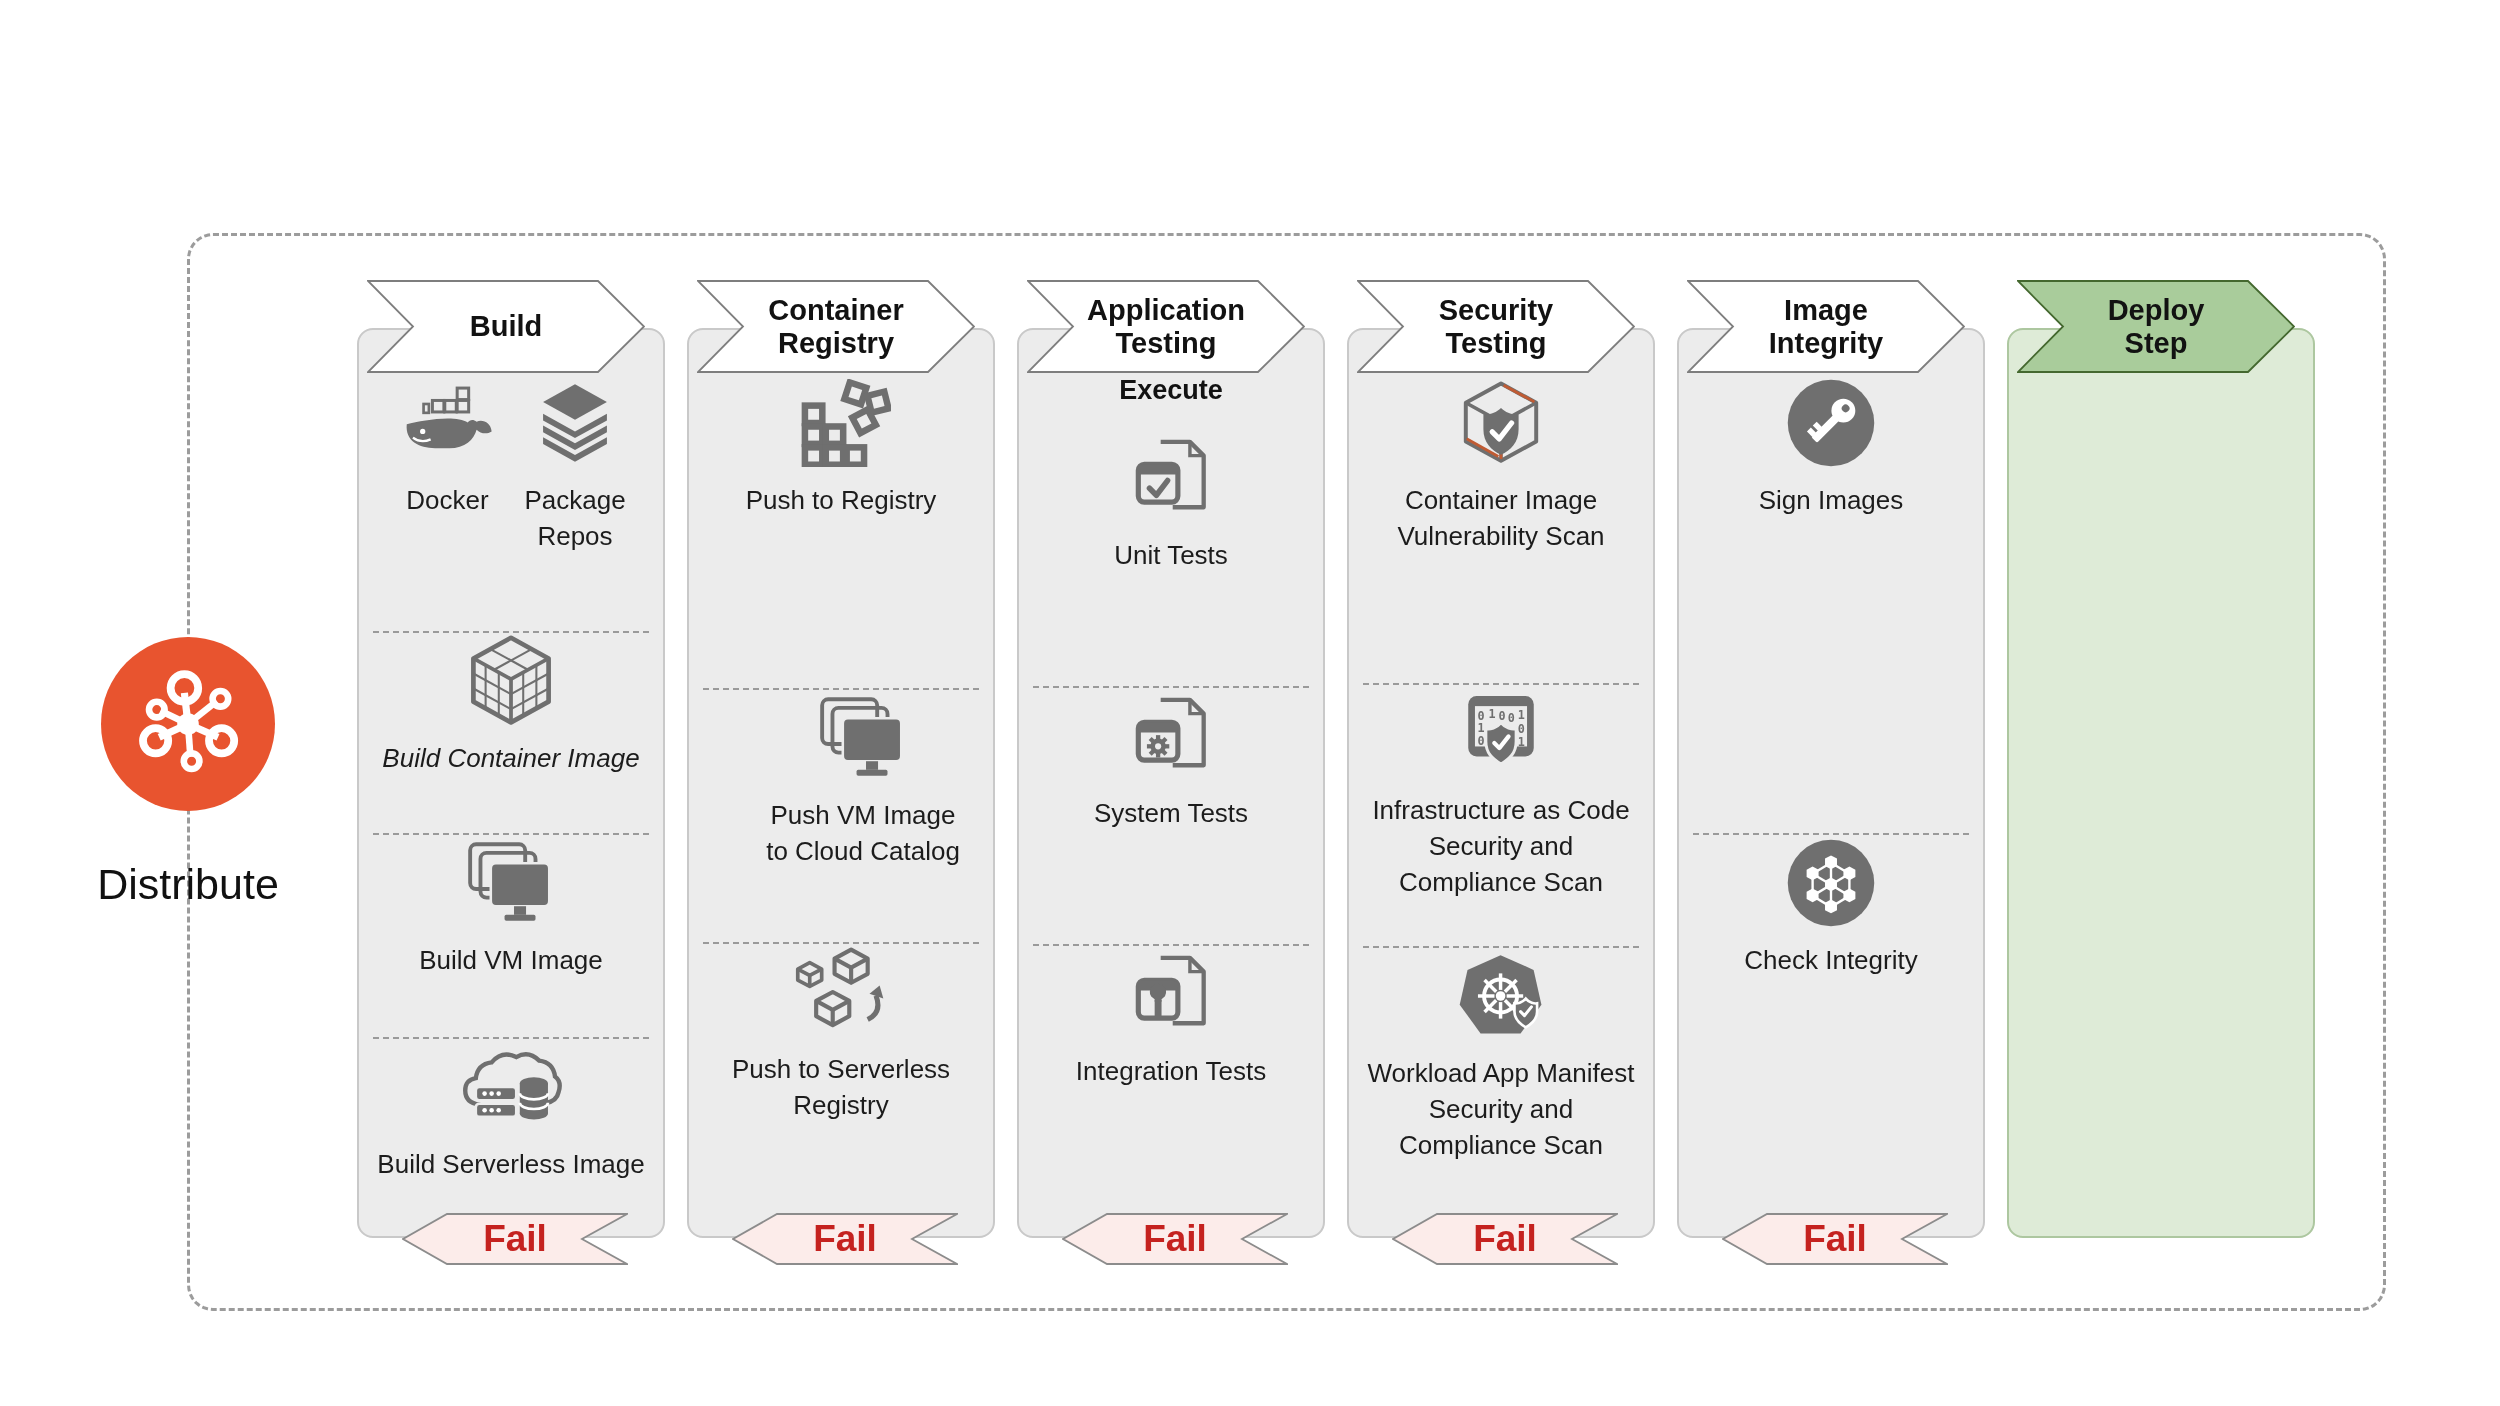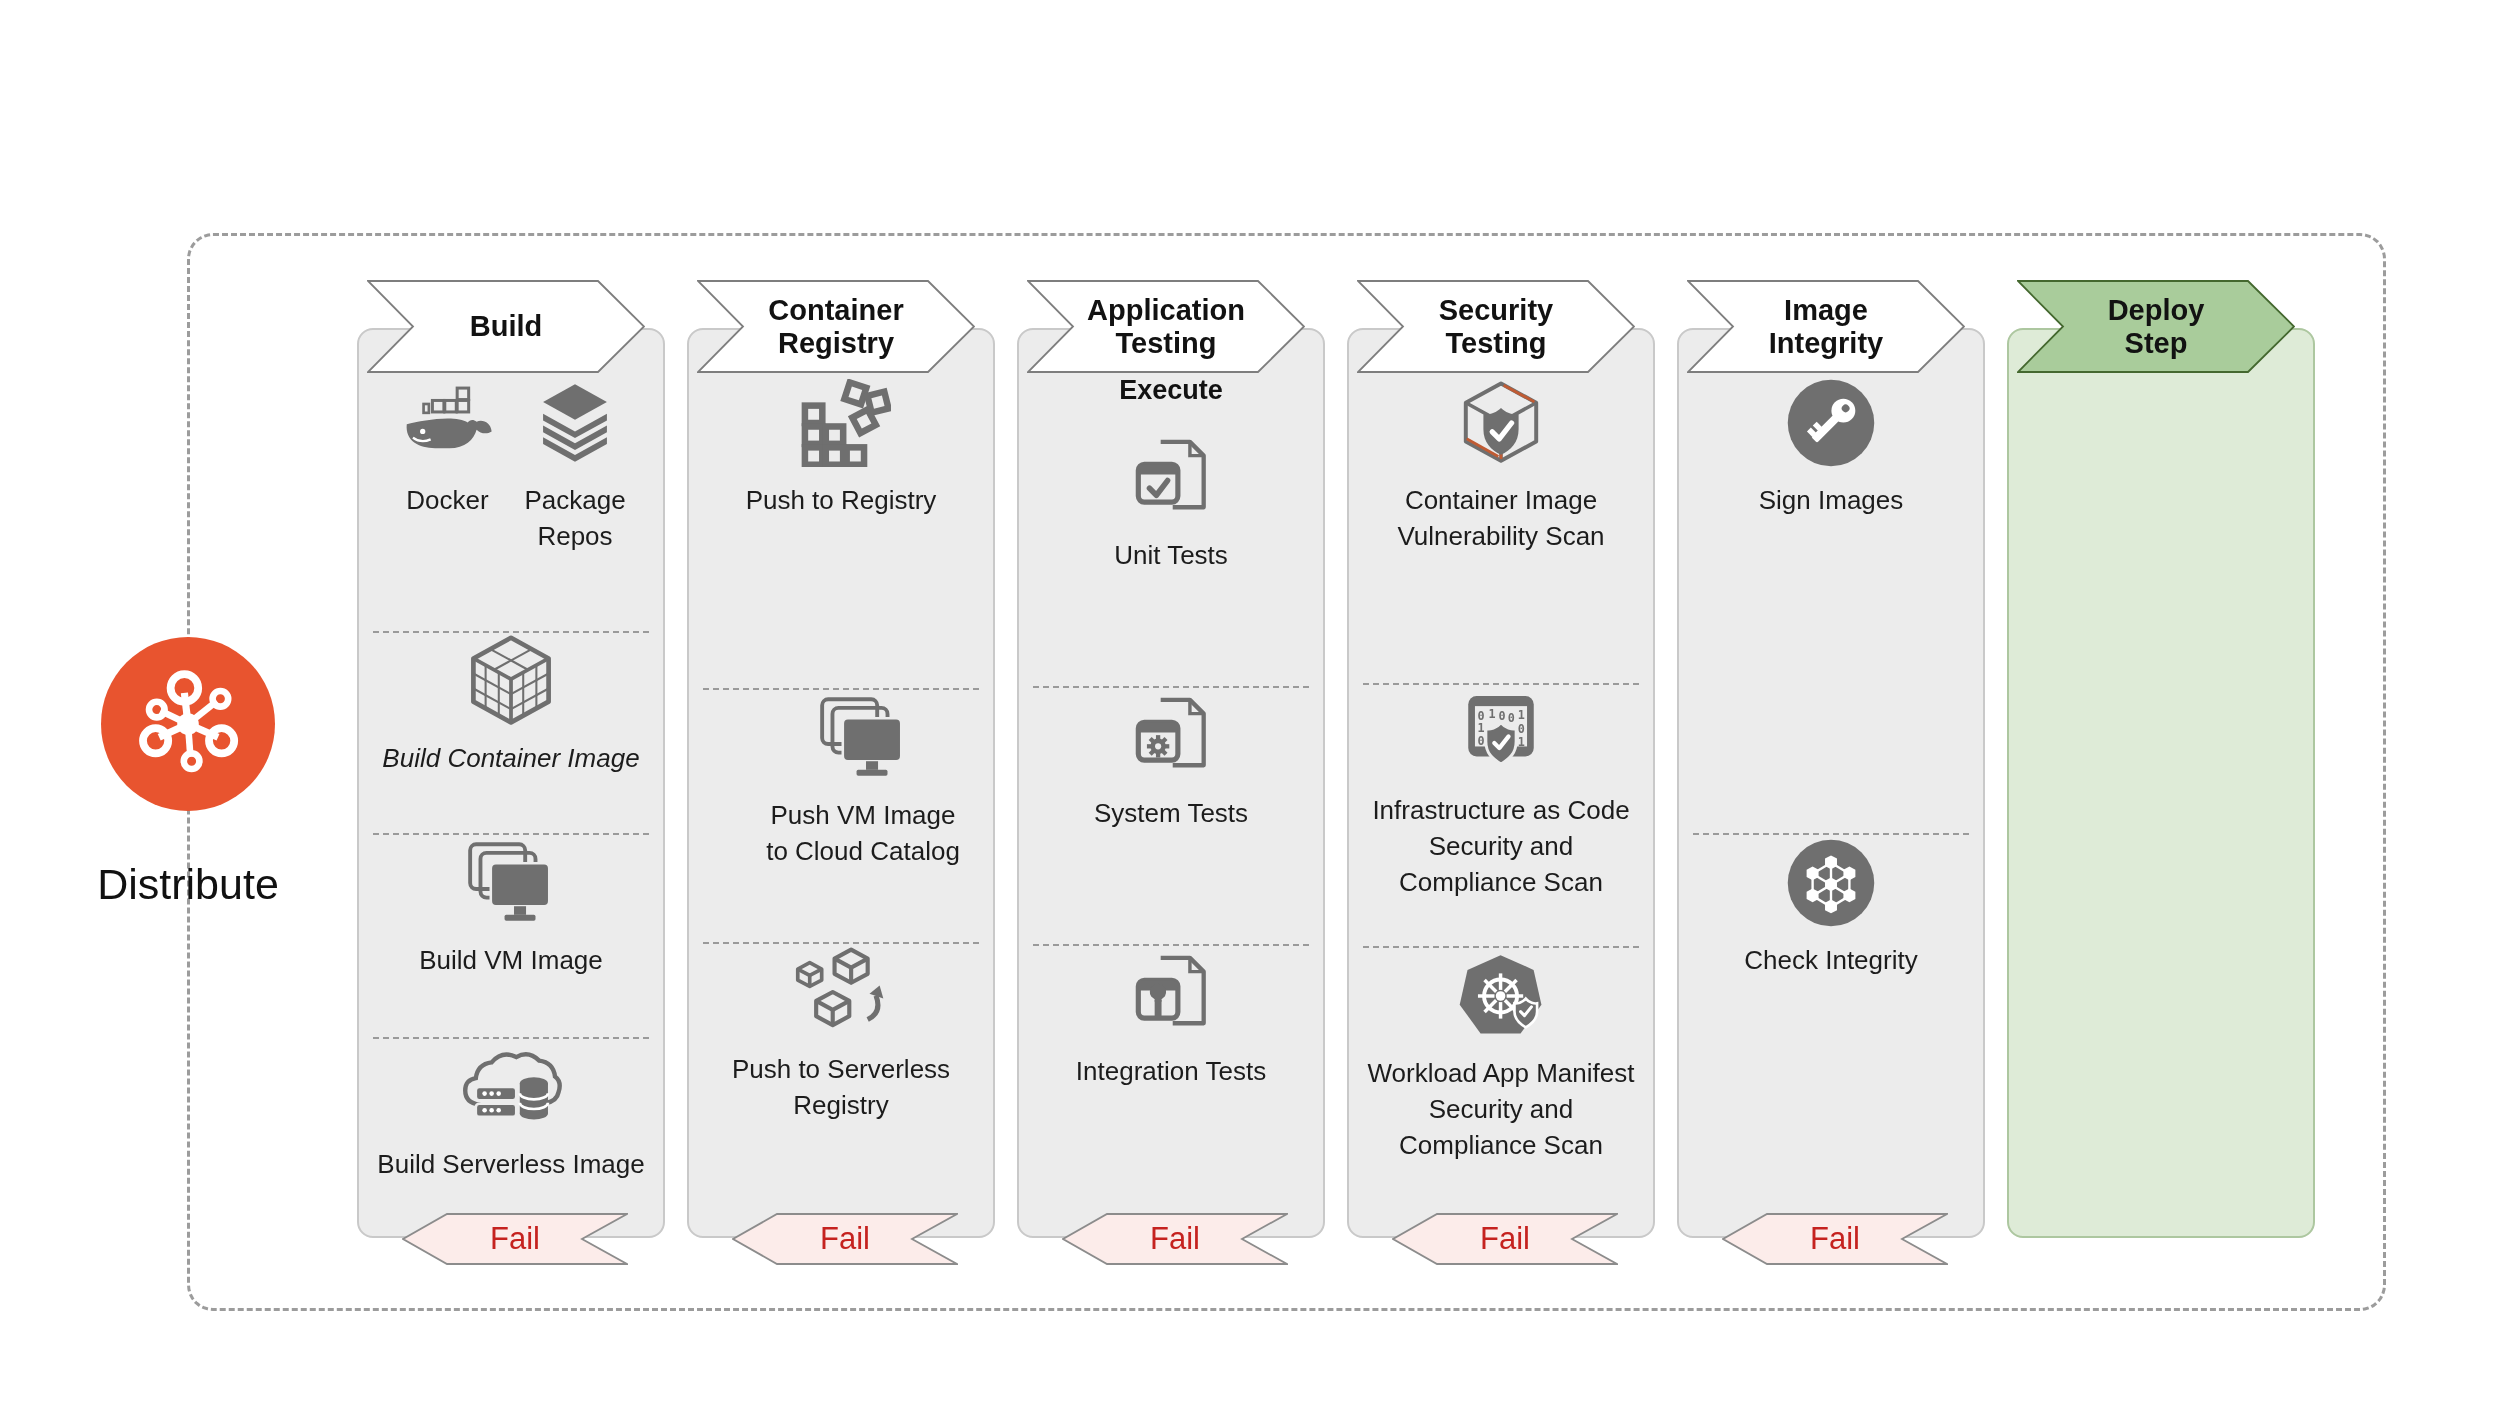--- a/index.html
+++ b/index.html
@@ -32,21 +32,21 @@
   .row-note{font-weight:bold;font-size:27px;margin-bottom:24px;color:#121212;}
   .items{display:flex;gap:26px;justify-content:center;align-items:flex-start;}
   .item{display:flex;flex-direction:column;align-items:center;}
   .icon-box{height:96px;display:flex;align-items:center;justify-content:center;}
   .item-label{margin-top:12px;font-size:26px;line-height:1.38;text-align:center;white-space:pre-line;
     max-width:286px;color:var(--text);}
   .separator{height:0;border-top:2.5px dashed #9A9A9A;margin:0 14px;flex:none;}
   .fail{position:absolute;left:45px;top:933px;width:226px;height:52px;z-index:4;}
   .fail svg{position:absolute;inset:0;}
   .fail-label{position:absolute;inset:0;display:flex;align-items:center;justify-content:center;
-    font-weight:normal;font-size:31px;color:var(--fail-text);}
+    font-weight:bold;font-size:37px;color:var(--fail-text);}
 </style>
 </head>
 <body>
 
 <div id="canvas">
   <div id="boundary"></div>
 
   <div id="distribute-circle">
     <svg width="120" height="120" viewBox="0 0 100 100">
       <g stroke="#fff" fill="none">

